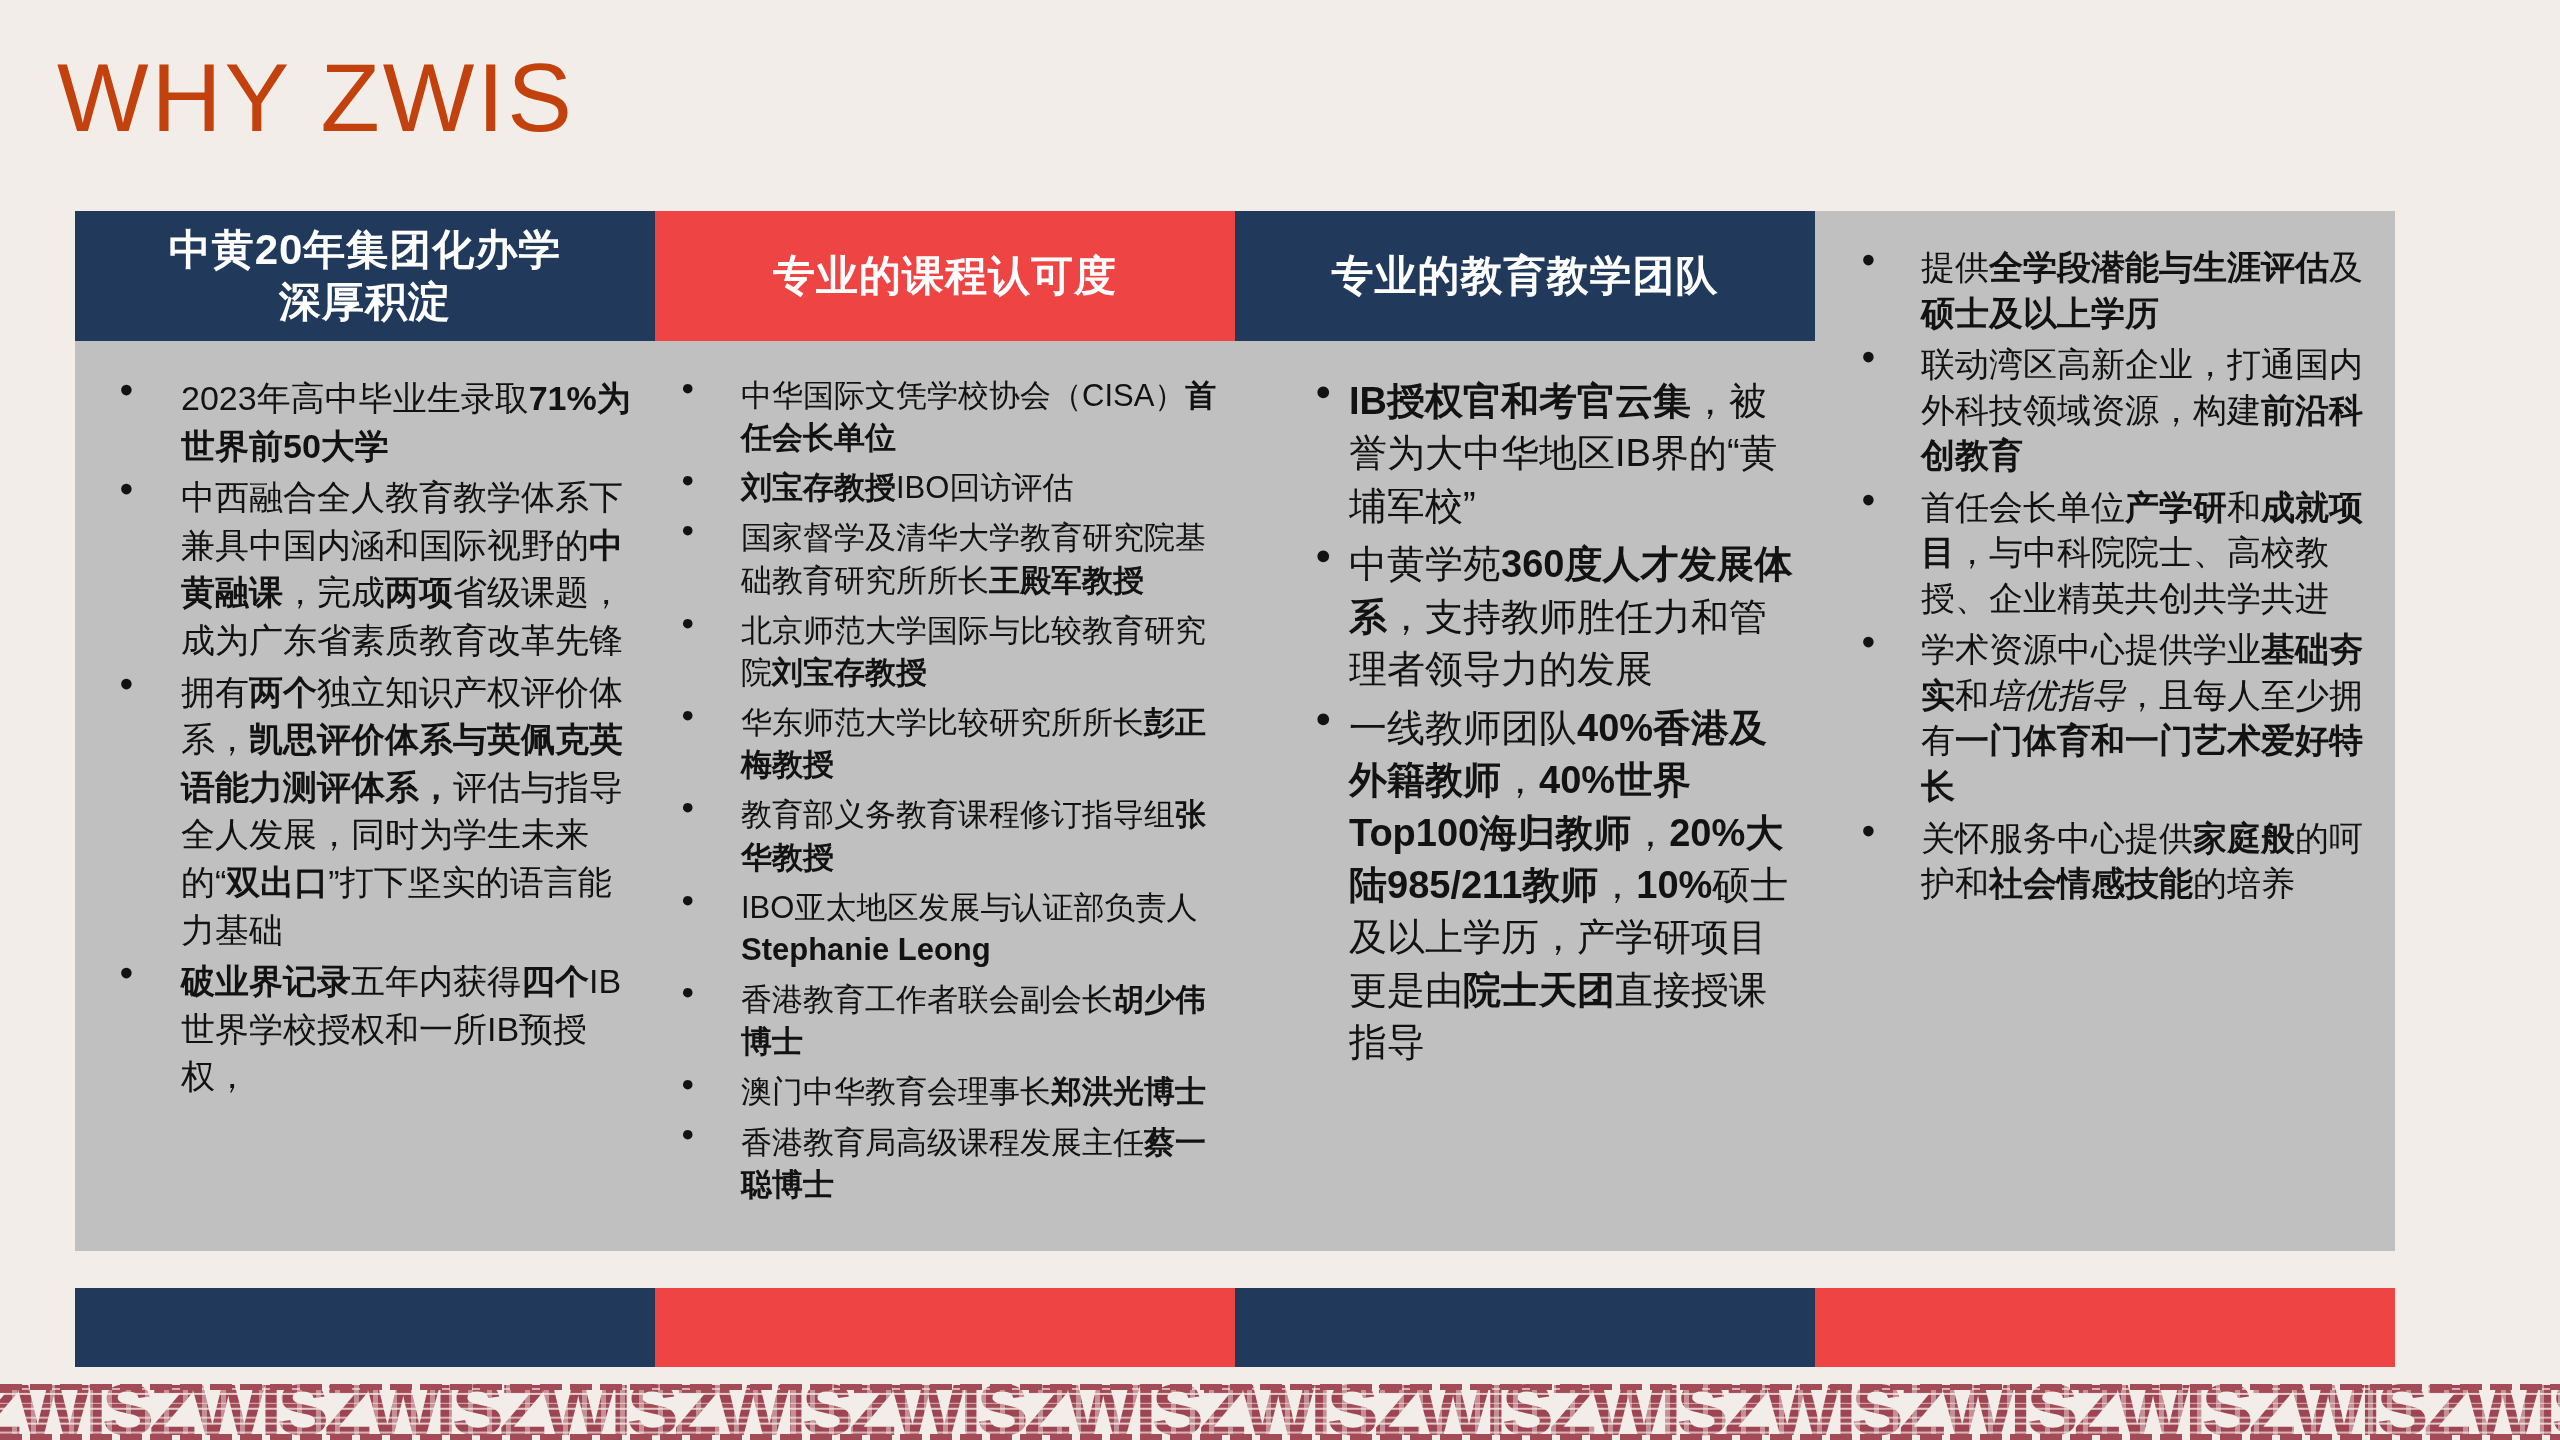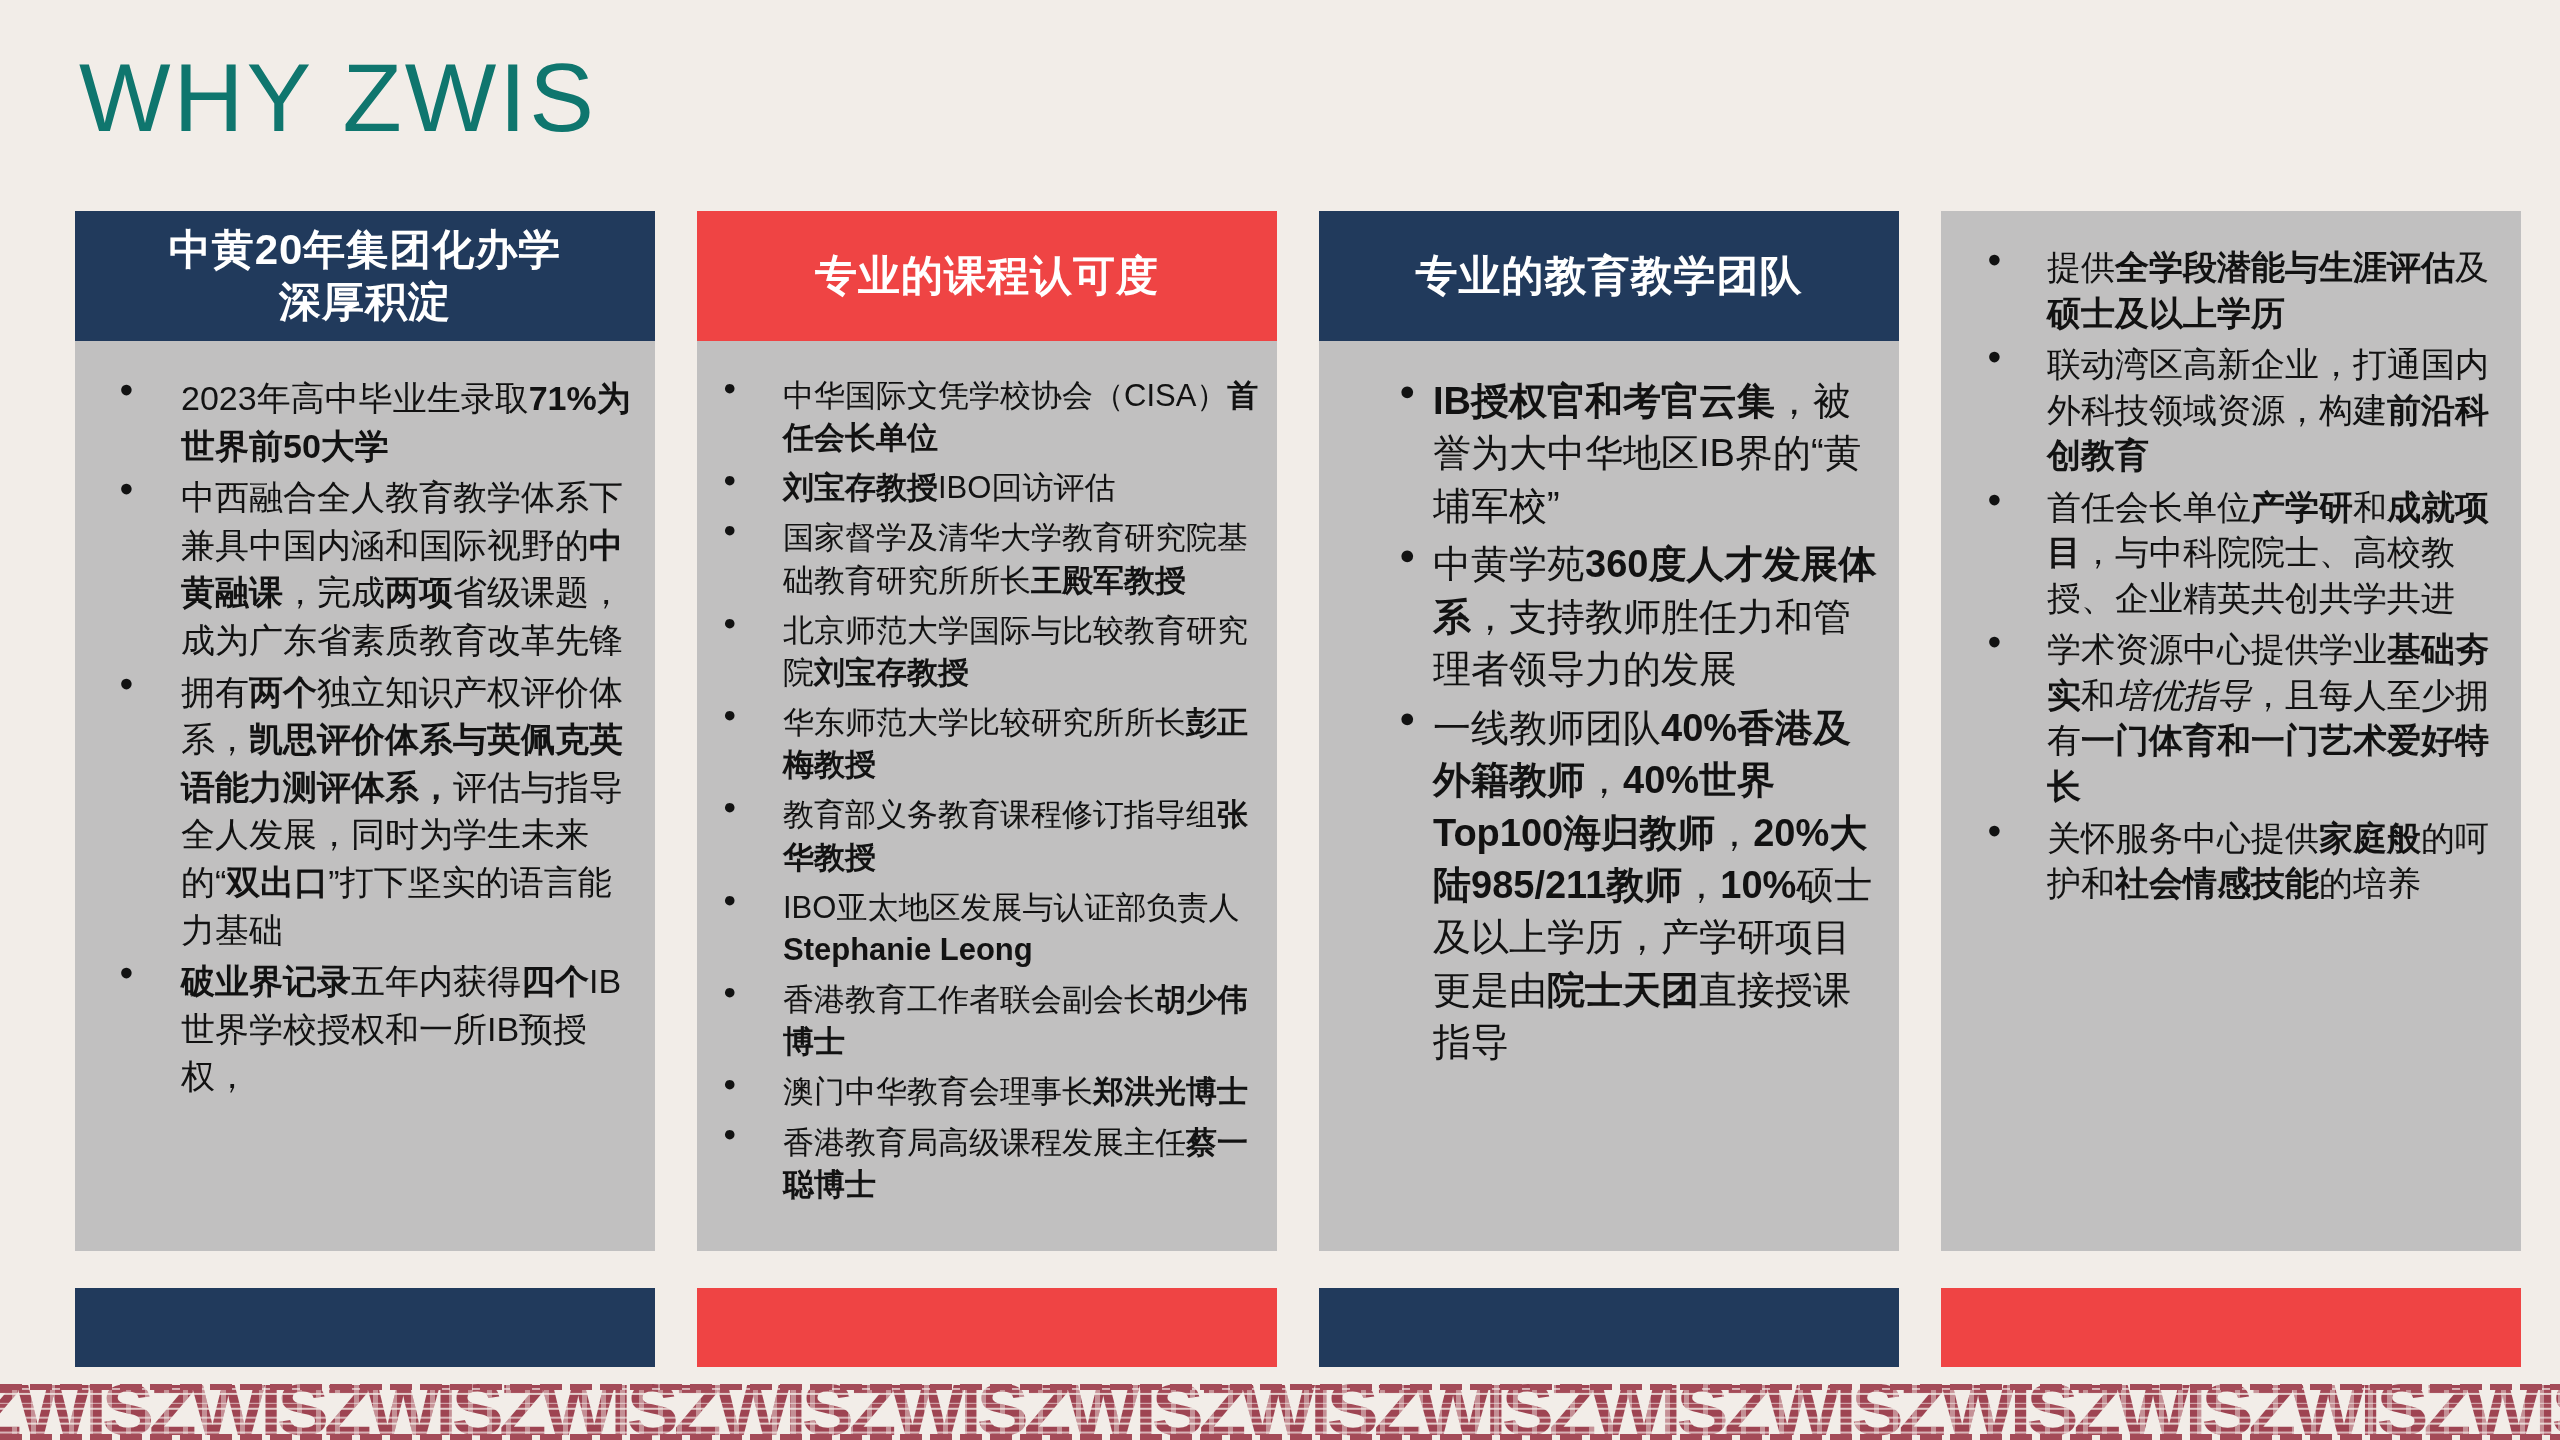--- a/index.html
+++ b/index.html
@@ -7,30 +7,29 @@
   body { font-family:"Liberation Sans", sans-serif; }
 
   .slide {
     position:relative;
     width:2560px; height:1440px;
     background:#F2EDE8;
     overflow:hidden;
   }
 
   .page-title {
-    position:absolute; left:79px; top:42px;
+    position:absolute; left:57px; top:42px;
     font-size:97px; font-weight:400; letter-spacing:3px;
-    color:#0f766e;
+    color:#c2410c;
   }
 
   .grid {
     position:absolute; left:75px;
     display:grid;
     grid-template-columns:repeat(4, 580px);
-    column-gap:42px;
     border-radius:27px;
   }
   .columns-grid { top:211px; }
   .footer-grid  { top:1288px; }
 
   .card { display:flex; flex-direction:column; height:1040px; }
 
   .card-header {
     height:130px; flex:0 0 130px;
     display:flex; align-items:center; justify-content:center;

